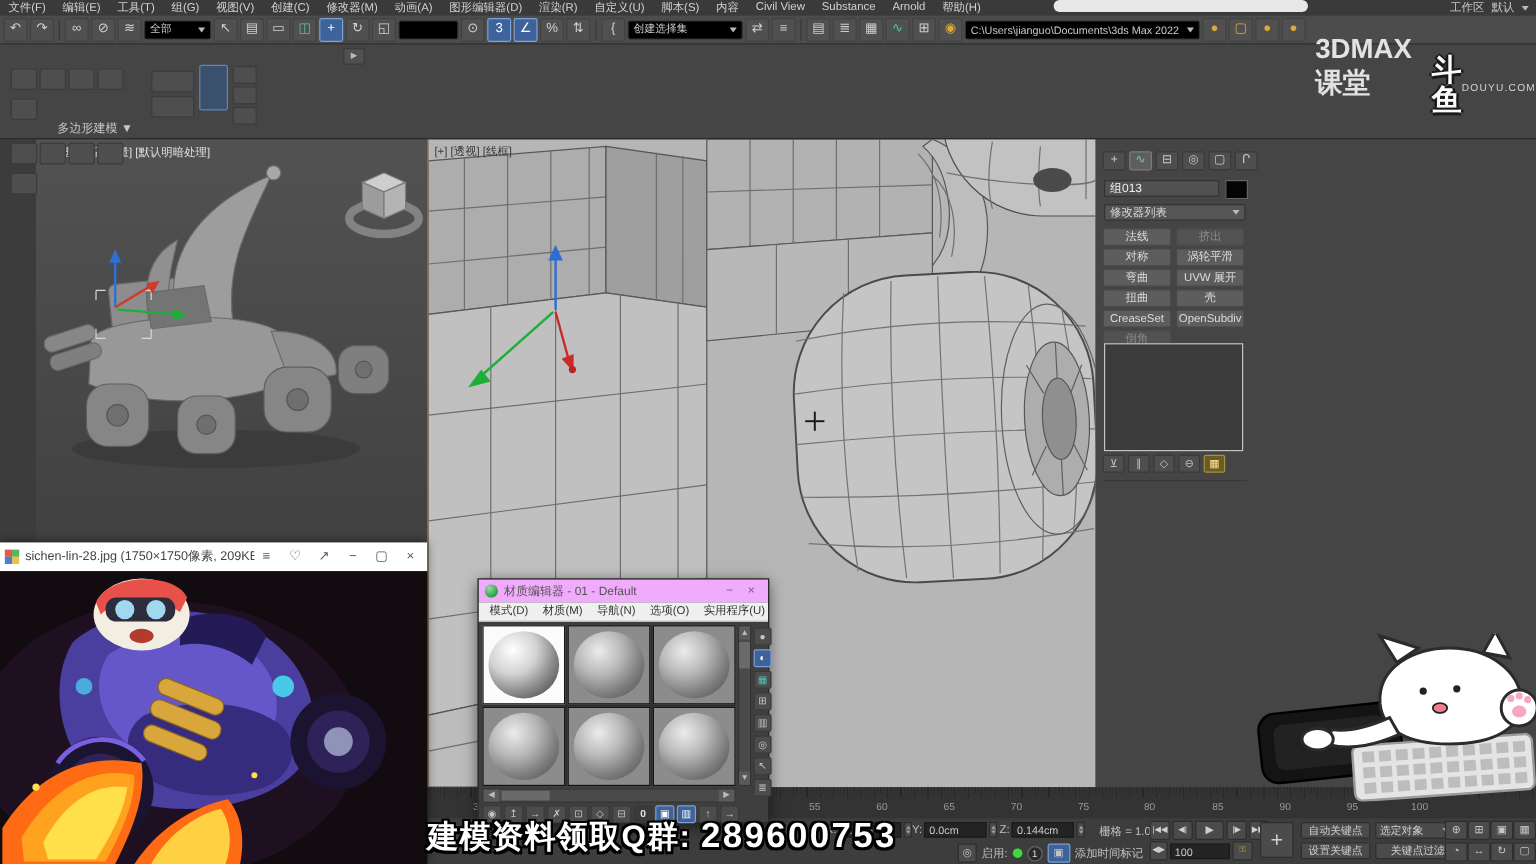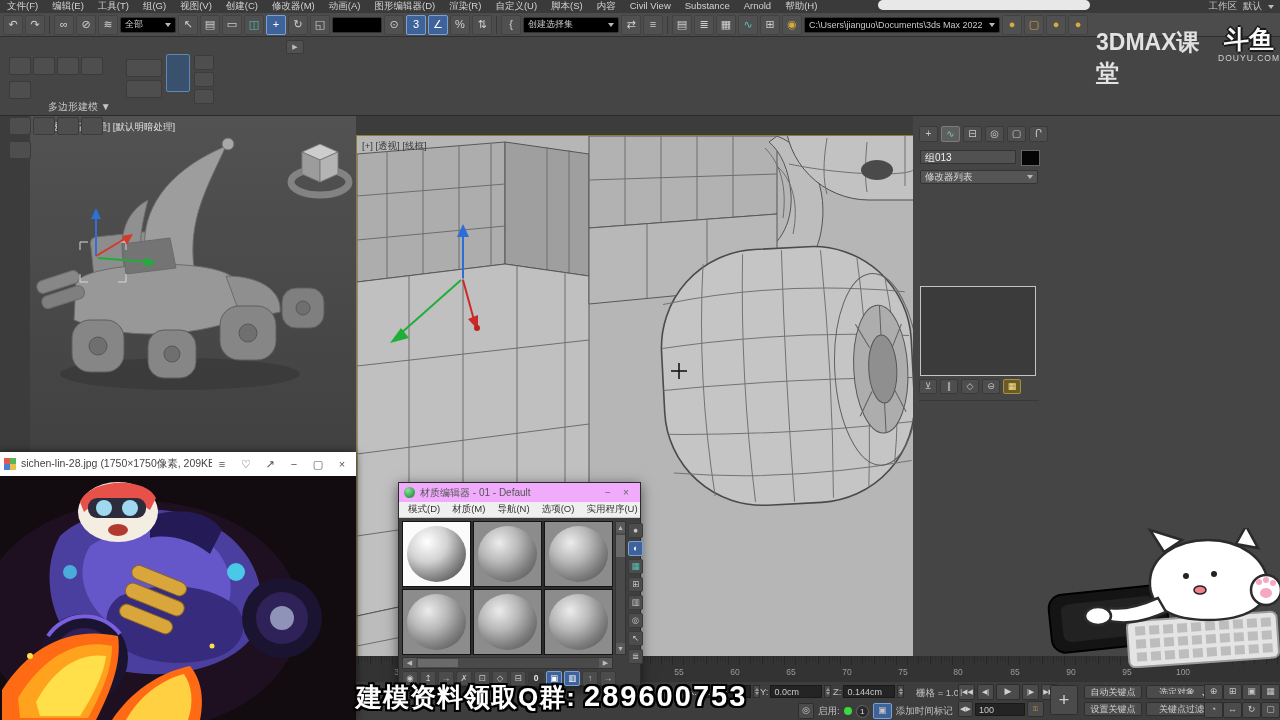--- a/index.html
+++ b/index.html
@@ -32,21 +32,21 @@
   .rtab.active{background:#535353;border-color:#6e6e6e;color:#efefef;}
   .rminbox{width:16px;height:12px;background:#505050;border:1px solid #3a3a3a;color:#bbb;font-size:7px;
            line-height:12px;text-align:center;border-radius:2px;}
   .rsq{width:20px;height:16px;background:#4e4e4e;border:1px solid #3b3b3b;border-radius:2px;display:inline-block;margin:1px;}
   .rbtn{width:34px;height:16px;background:#4e4e4e;border:1px solid #3b3b3b;border-radius:2px;margin-bottom:3px;}
   .rsq-sm{width:18px;height:13px;background:#4e4e4e;border:1px solid #3b3b3b;border-radius:2px;margin-bottom:2px;}
   .rblue{width:22px;height:36px;background:#39516d;border:1px solid #5d88b8;border-radius:2px;}
   .rlabel{font-size:10px;color:#c6c6c6;}
   
   .leftvp{left:30px;top:116px;width:326px;height:336px;background:#484848;z-index:1;}
-  .mainvp{left:357px;top:116px;width:556px;height:540px;background:#b6b6b6;outline:1px solid #8f7c2e;z-index:1;margin-top:20px;}
+  .mainvp{left:357px;top:116px;width:556px;height:540px;background:#b6b6b6;outline:1px solid #8f7c2e;z-index:1;}
   .vplabel-l{position:absolute;left:6px;top:5px;font-size:9.5px;color:#e0e0e0;z-index:2;}
   .vplabel-m{position:absolute;left:5px;top:4px;font-size:9.5px;color:#3a3a3a;z-index:2;}
   
   .cmdpanel{left:913px;top:116px;width:367px;height:540px;background:#454545;z-index:1;}
   .cptabs{position:absolute;left:6px;top:10px;display:flex;gap:3px;}
   .cpt{width:17px;height:14px;background:#4e4e4e;border:1px solid #3a3a3a;border-radius:2px;color:#c9c9c9;
        font-size:10px;line-height:13px;text-align:center;}
   .cpt.active{background:#5e5e5e;border-color:#7c7c7c;color:#74c7c0;}
   .cpname{position:absolute;left:7px;top:34px;width:96px;height:14px;background:#515151;border:1px solid #333;
           color:#f0f0f0;font-size:10px;line-height:14px;padding-left:4px;box-sizing:border-box;}
@@ -372,20 +372,33 @@
       <span class="cpt">◎</span>
       <span class="cpt">▢</span>
       <span class="cpt">Ր</span>
     </div>
   <div class="cpname">组013</div>
   <div class="cpswatch"></div>
   <div class="cpdd">
     <span class="ddlbl">修改器列表</span>
     <span class="caret"></span>
   </div>
+  <div class="mgrid">
+      <div class="mbtn">法线</div>
+      <div class="mbtn dis">挤出</div>
+      <div class="mbtn">对称</div>
+      <div class="mbtn">涡轮平滑</div>
+      <div class="mbtn">弯曲</div>
+      <div class="mbtn">UVW 展开</div>
+      <div class="mbtn">扭曲</div>
+      <div class="mbtn">壳</div>
+      <div class="mbtn">CreaseSet</div>
+      <div class="mbtn">OpenSubdiv</div>
+      <div class="mbtn dis">倒角</div>
+    </div>
   <div class="stackbox"></div>
   <div class="stackicons">
       <span class="ski">⊻</span>
       <span class="ski">∥</span>
       <span class="ski">◇</span>
       <span class="ski">⊖</span>
       <span class="ski gold">▦</span>
     </div>
   <div class="abs" style="left:6px;top:284px;width:120px;height:1px;background:#383838;"></div>
 </div>
@@ -451,21 +464,21 @@
     </div>
   <div class="abs" style="left:958px;top:19px;display:flex;gap:2px;align-items:center;">
     <span class="pbbtn" style="width:13px;">◀▶</span>
     <span class="sbfield" style="width:50px;">100</span>
     <span class="pbbtn" style="color:#d9aa3c;">⚿</span>
   </div>
 
   <div class="abs sbbtn" style="left:1050px;top:3px;width:28px;height:30px;font-size:18px;line-height:28px;">+</div>
 
   <div class="abs sbbtn" style="left:1084px;top:3px;width:58px;font-size:9px;">自动关键点</div>
-  <div class="abs sbbtn" style="left:1146px;top:3px;width:66px;display:flex;align-items:center;flex-direction:column;">
+  <div class="abs sbbtn" style="left:1146px;top:3px;width:66px;display:flex;align-items:center;">
     <span class="ddlbl" style="font-size:9px;">选定对象</span>
     <span class="caret"></span>
   </div>
   <div class="abs sbbtn" style="left:1084px;top:20px;width:58px;font-size:9px;">设置关键点</div>
   <div class="abs sbbtn" style="left:1146px;top:20px;width:80px;font-size:9px;">关键点过滤器</div>
 
   <div class="abs" style="left:1216px;top:2px;width:62px;display:grid;grid-template-columns:repeat(4,17px);gap:2px;left:1204px;">
       <span class="navi">⊕</span>
       <span class="navi">⊞</span>
       <span class="navi">▣</span>
@@ -625,17 +638,17 @@
       <circle cx="226" cy="52" r="3"></circle>
       <circle cx="233" cy="55" r="3"></circle>
     <ellipse cx="226" cy="65" rx="6" ry="5"></ellipse>
   </g>
 </svg>
 
 <div class="abs banner"><span>建模资料领取Q群: </span><span class="bannernum">289600753</span></div>
 
 <div class="abs watermark">
   <span class="wmtitle">3DMAX课堂</span>
-  <span style="display:flex;flex-direction:column;align-items:center;">
+  <span style="display:flex;flex-direction:row;align-items:center;margin-top:20px;">
     <span class="wmlogo">斗鱼</span>
     <span class="wmsite">DOUYU.COM</span>
   </span>
 </div>
 
 </body></html>

